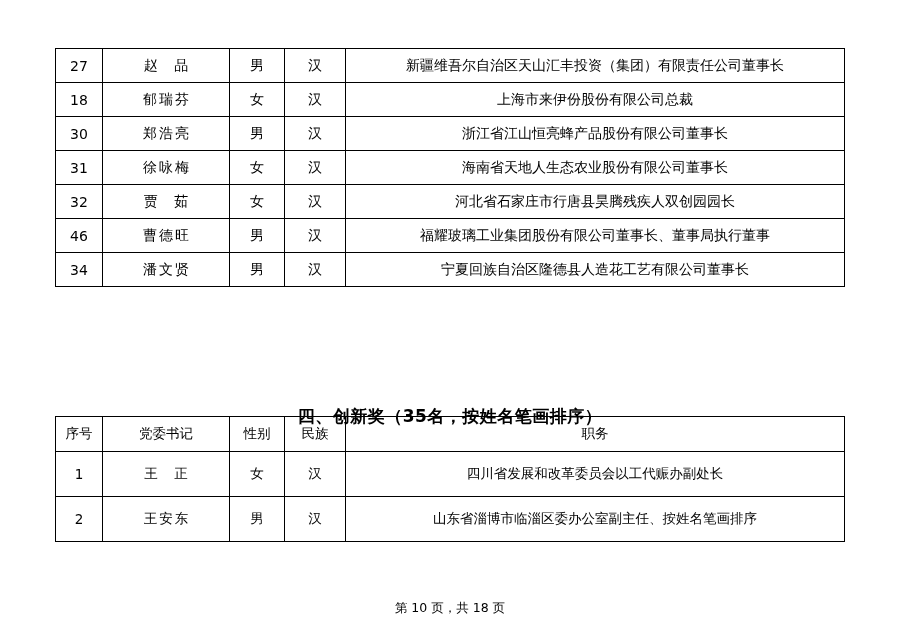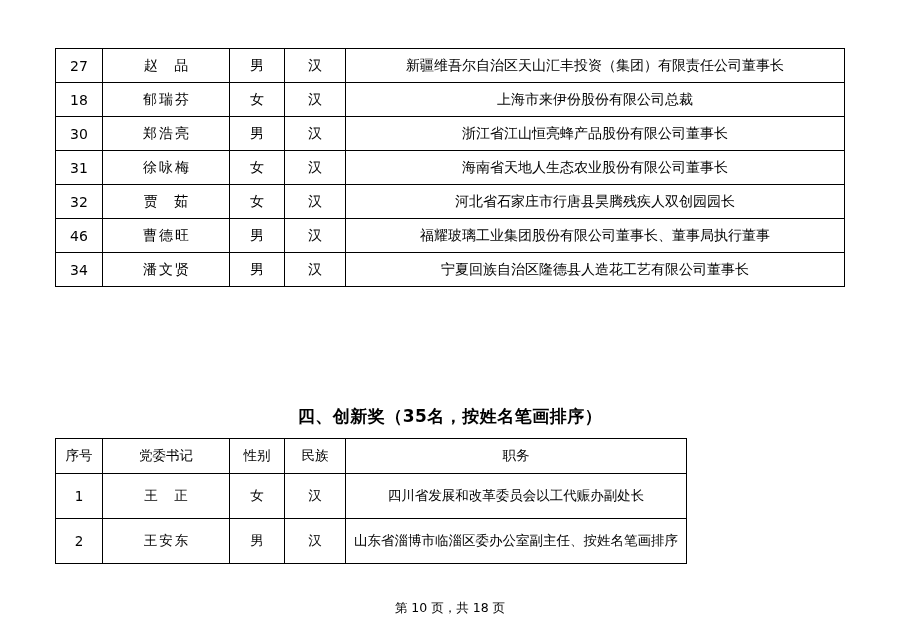--- a/index.html
+++ b/index.html
@@ -84,22 +84,22 @@
     font-size: 17px;
     font-weight: bold;
     letter-spacing: 0.5px;
     margin-top: 30px;
   }
 
   
   #table-second {
     position: absolute;
     left: 55px;
-    top: 438px;
-    width: 632px;
+    top: 416px;
+    width: 790px;
   }
   #table-second td {
     font-size: 13.5px;
   }
   #table-second tr.header-row td {
     height: 34px;
     text-align: center;
     font-weight: normal;
   }
   #table-second tr.data-row td {

